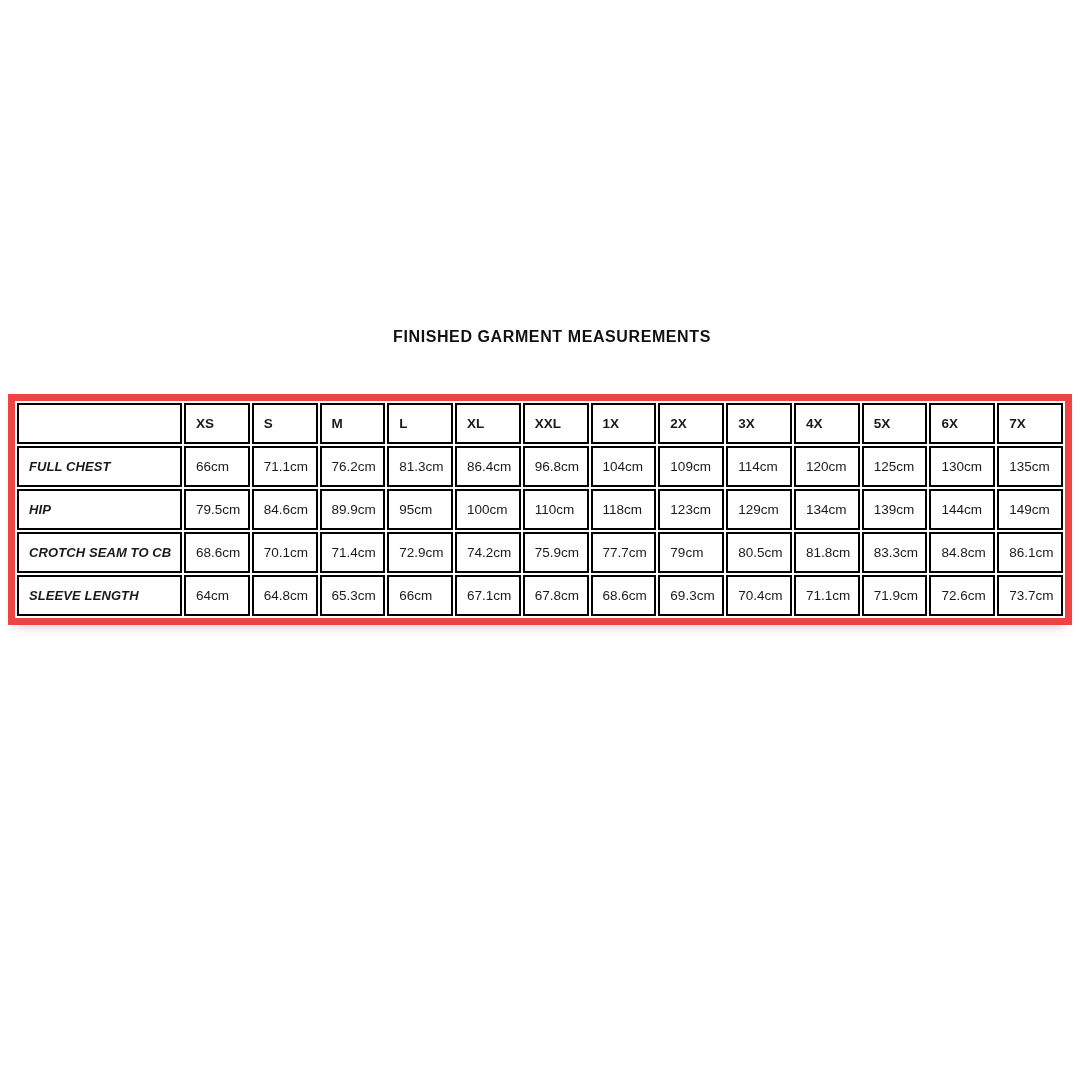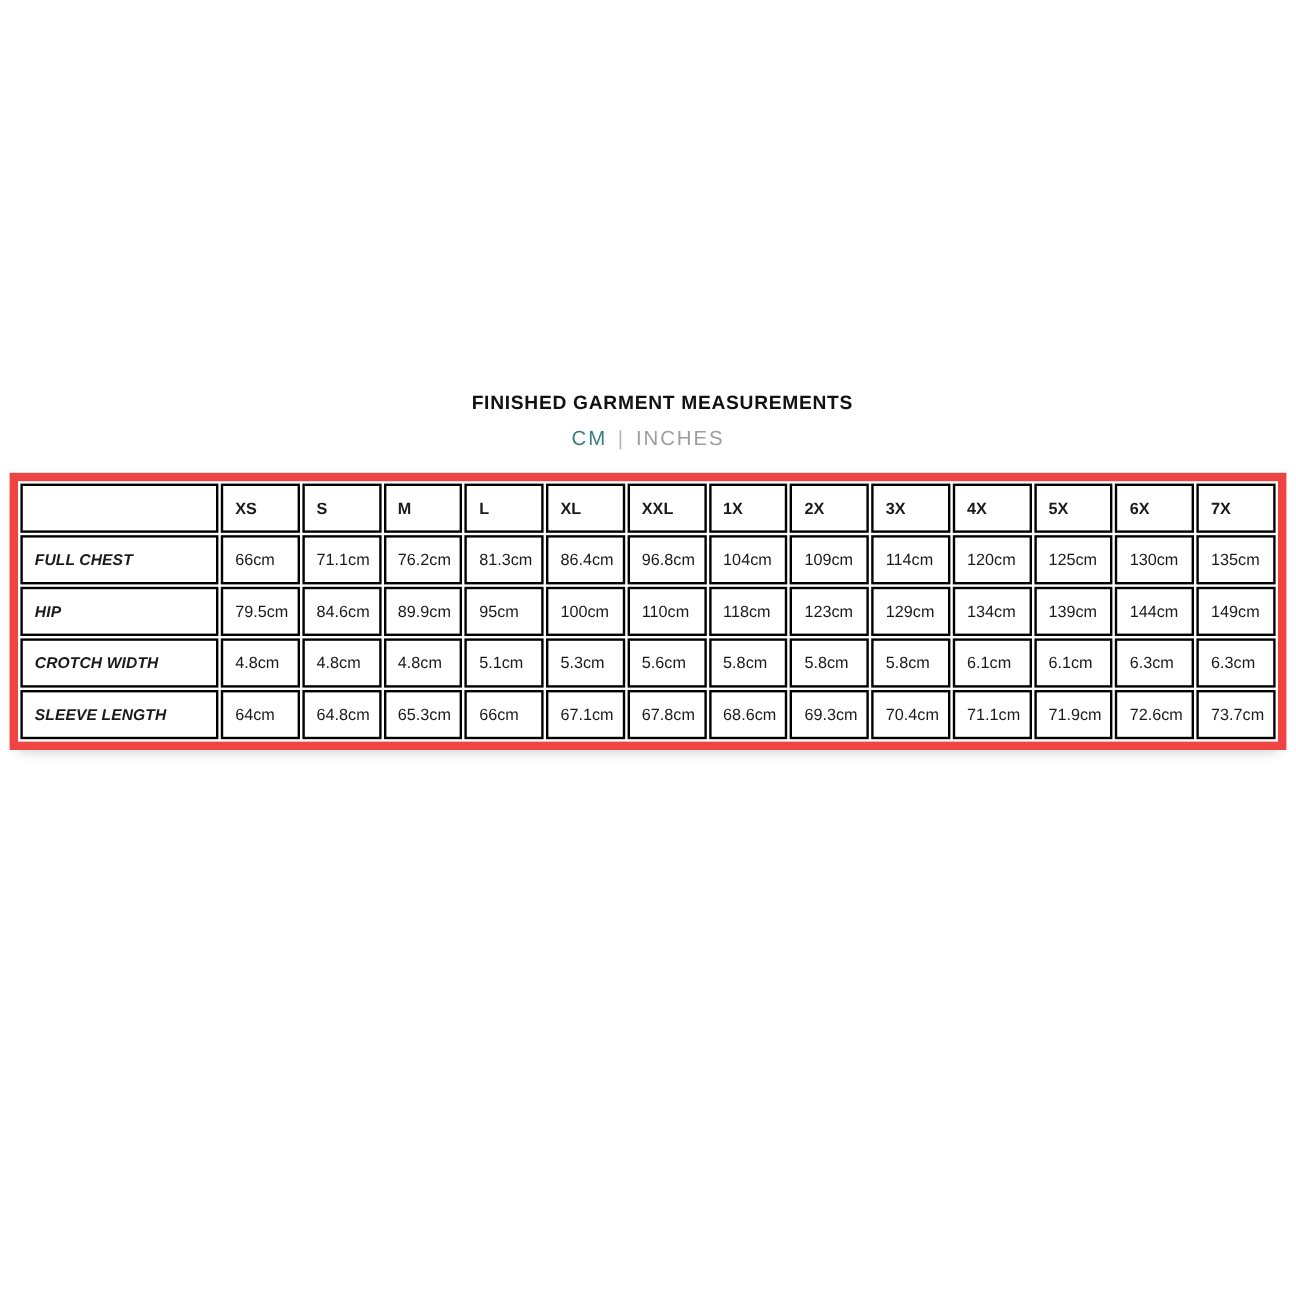--- a/index.html
+++ b/index.html
@@ -71,23 +71,20 @@
   table.size-chart th.row-label { font-size: 13px; letter-spacing: 0.1px; font-style: italic; }
   table.size-chart col.label-col { width: 165px; }
 </style>
 </head>
 <body>
 
 <div class="canvas">
 
   <div class="chart-title">FINISHED GARMENT MEASUREMENTS</div>
 
-  <div class="unit-toggle">
-    <span class="unit-cm">CM</span><span class="unit-sep">|</span><span class="unit-inches">INCHES</span>
-  </div>
 
   <table class="size-chart">
     <colgroup>
         <col class="label-col">
         <col>
         <col>
         <col>
         <col>
         <col>
         <col>
@@ -144,34 +141,34 @@
           <td>110cm</td>
           <td>118cm</td>
           <td>123cm</td>
           <td>129cm</td>
           <td>134cm</td>
           <td>139cm</td>
           <td>144cm</td>
           <td>149cm</td>
         </tr>
         <tr>
-          <th class="row-label">CROTCH WIDTH</th>
-          <td>4.8cm</td>
-          <td>4.8cm</td>
-          <td>4.8cm</td>
-          <td>5.1cm</td>
-          <td>5.3cm</td>
-          <td>5.6cm</td>
-          <td>5.8cm</td>
-          <td>5.8cm</td>
-          <td>5.8cm</td>
-          <td>6.1cm</td>
-          <td>6.1cm</td>
-          <td>6.3cm</td>
-          <td>6.3cm</td>
+          <th class="row-label">CROTCH SEAM TO CB</th>
+          <td>68.6cm</td>
+          <td>70.1cm</td>
+          <td>71.4cm</td>
+          <td>72.9cm</td>
+          <td>74.2cm</td>
+          <td>75.9cm</td>
+          <td>77.7cm</td>
+          <td>79cm</td>
+          <td>80.5cm</td>
+          <td>81.8cm</td>
+          <td>83.3cm</td>
+          <td>84.8cm</td>
+          <td>86.1cm</td>
         </tr>
         <tr>
           <th class="row-label">SLEEVE LENGTH</th>
           <td>64cm</td>
           <td>64.8cm</td>
           <td>65.3cm</td>
           <td>66cm</td>
           <td>67.1cm</td>
           <td>67.8cm</td>
           <td>68.6cm</td>

